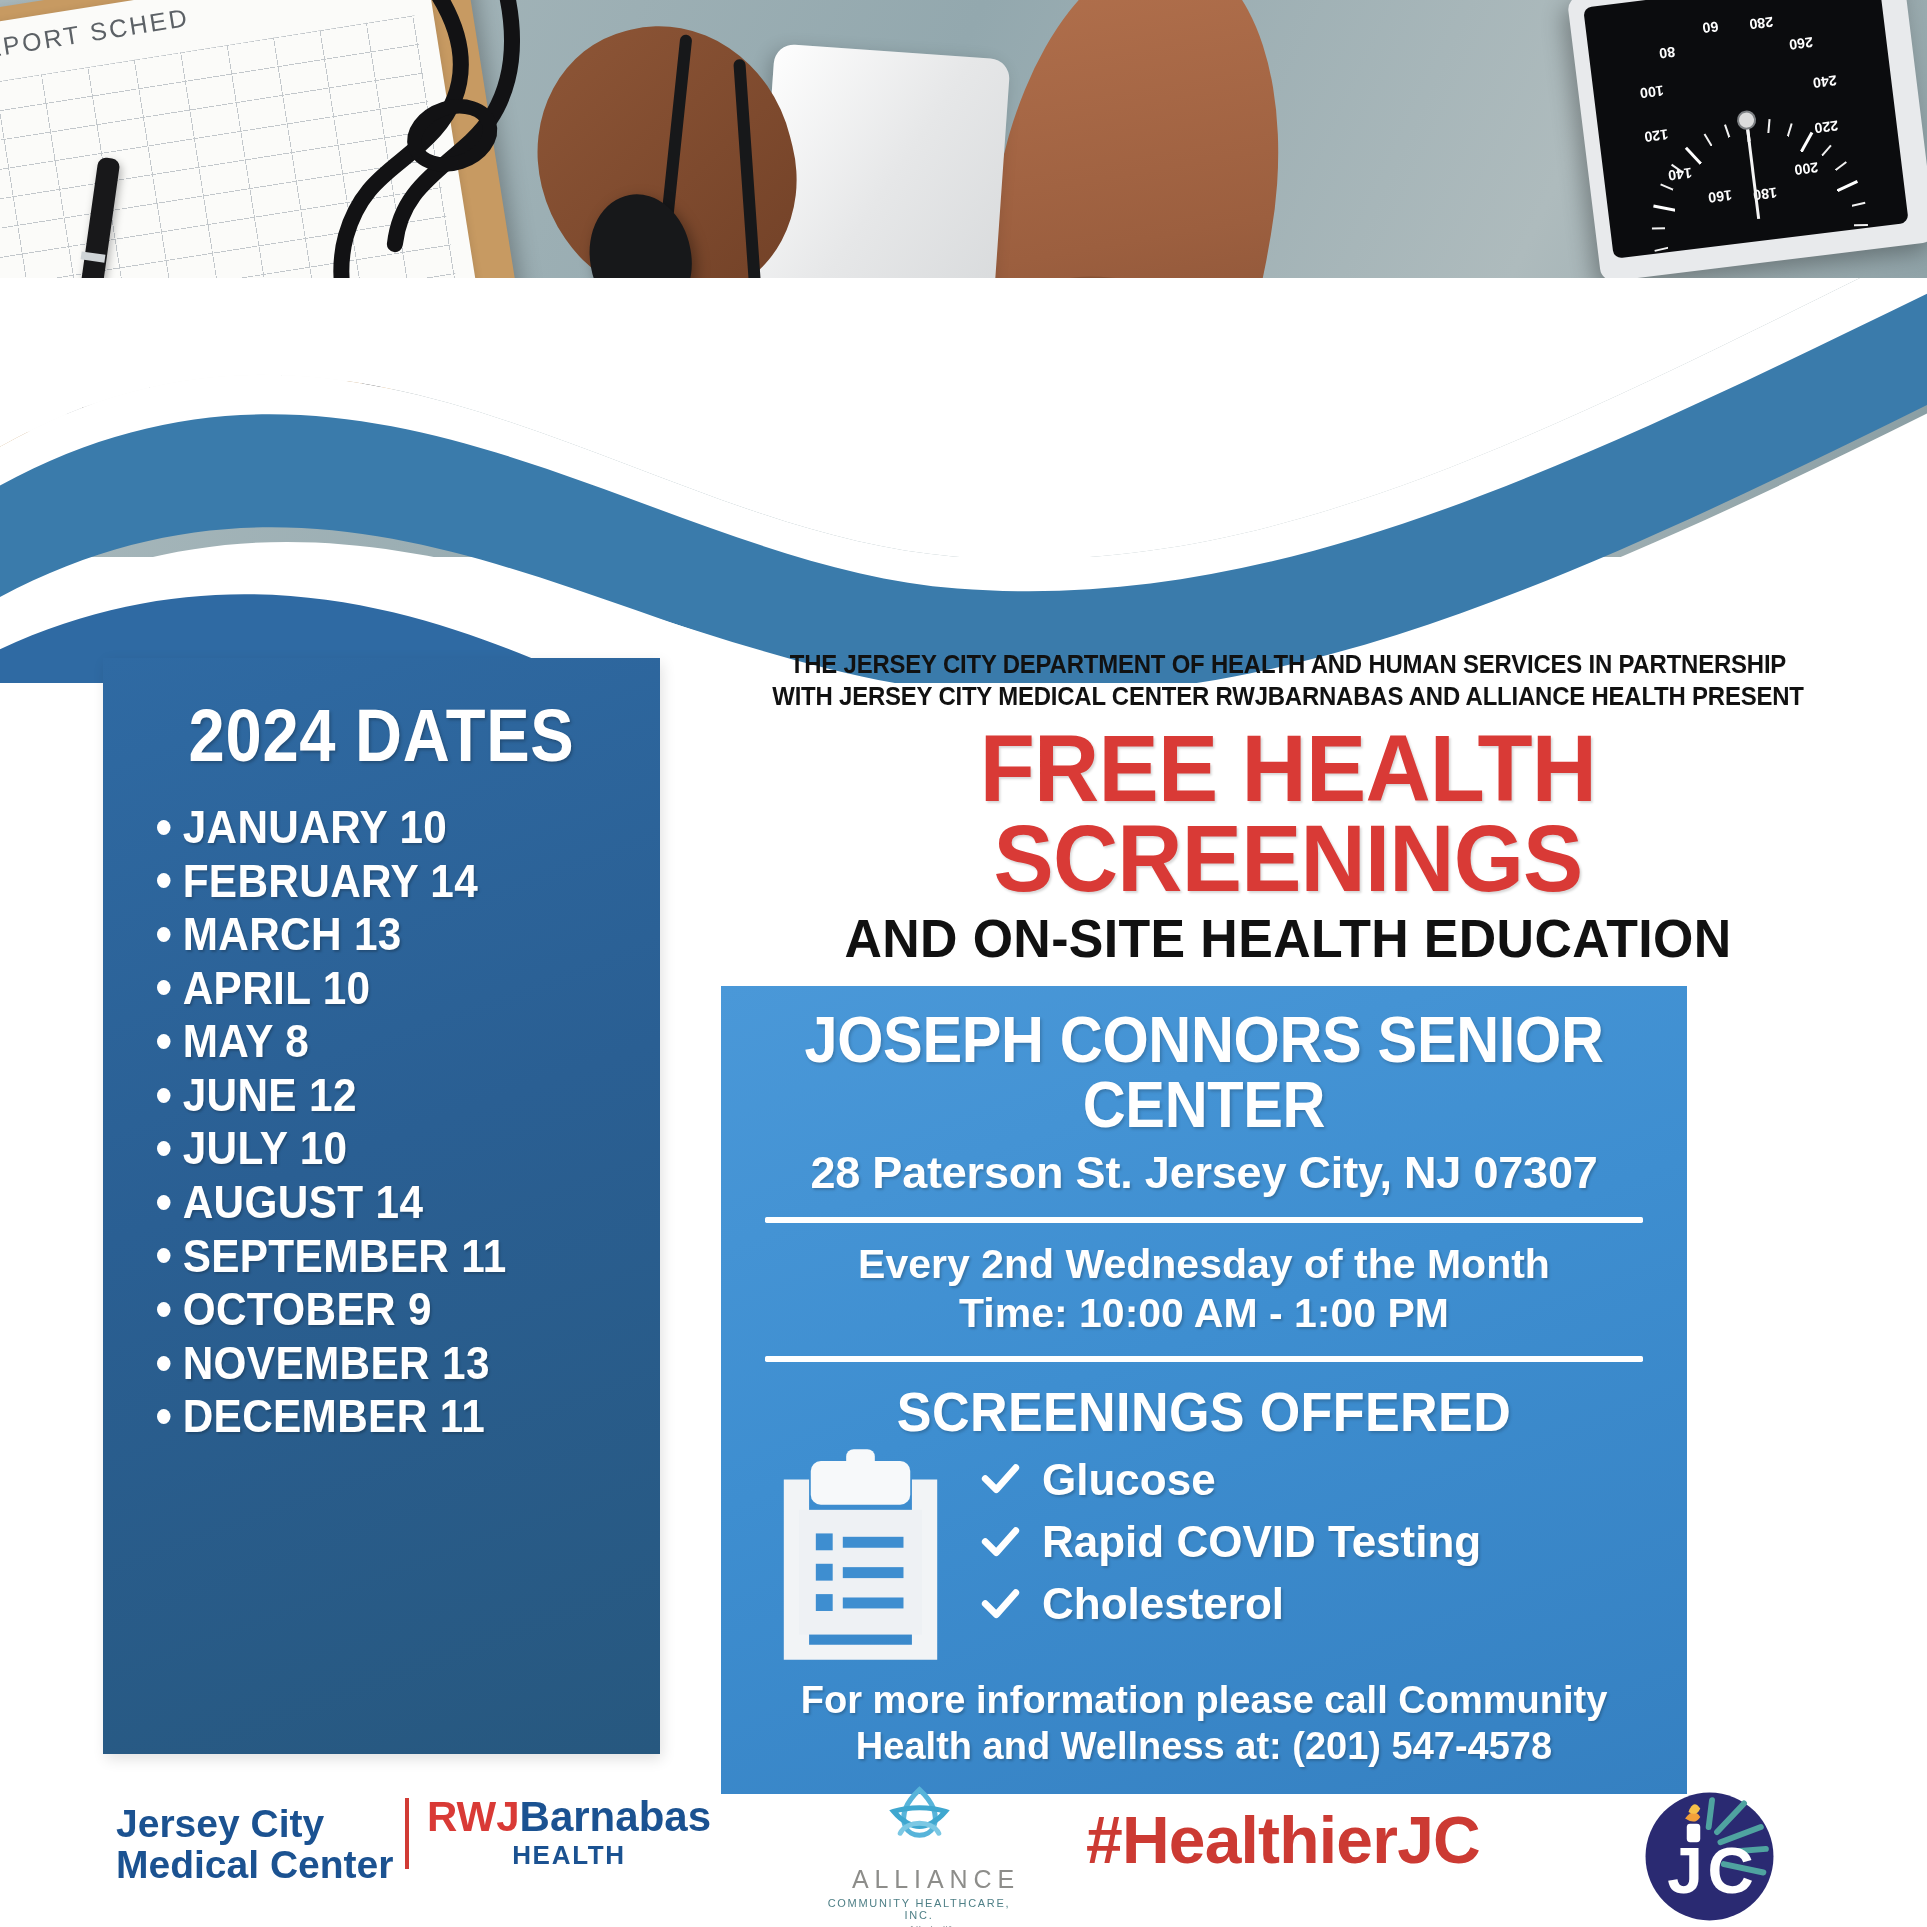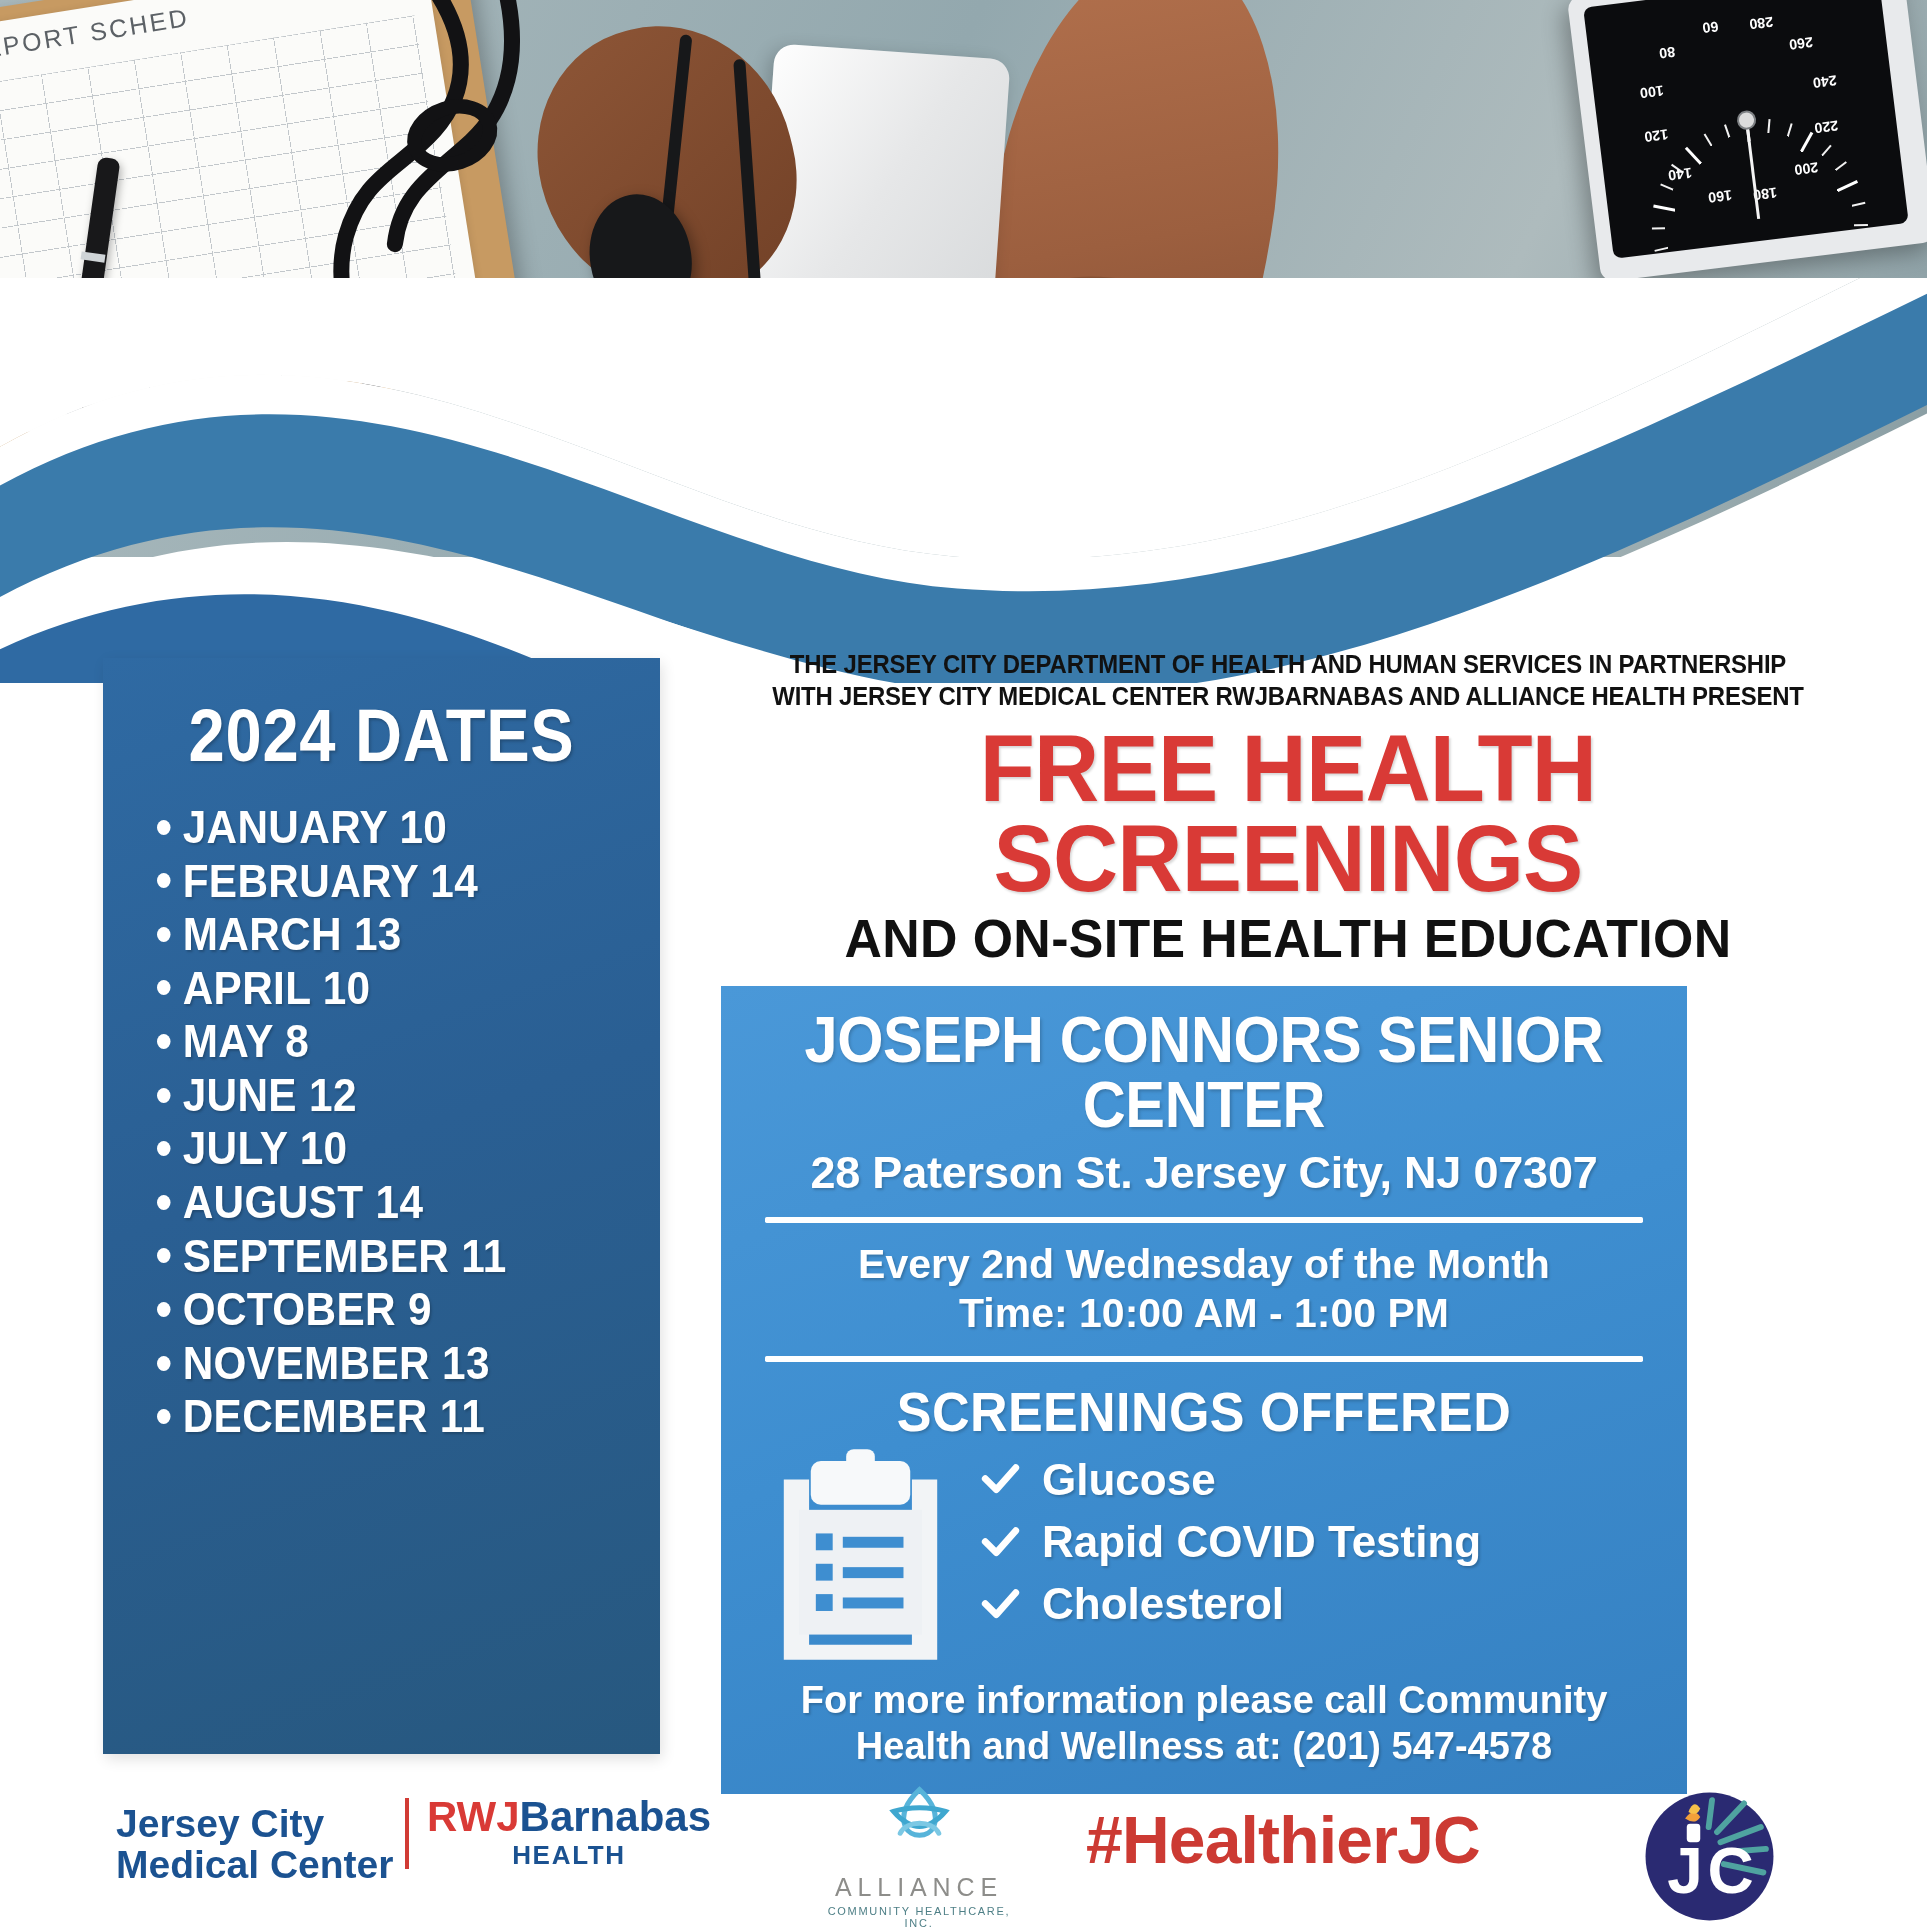--- a/index.html
+++ b/index.html
@@ -134,21 +134,21 @@
        line-height:1.06;}
   .divider-v{position:absolute;left:405px;top:10px;width:4.2px;height:71px;background:#d13b35;}
   .rwj{position:absolute;left:427px;top:8.4px;}
   .rwj .l1{font-size:42px;font-weight:bold;line-height:1;text-align:center;}
   .rwj .red{color:#d93a36;}
   .rwj .blue{color:#1b5291;}
   .rwj .l2{color:#1b5291;font-size:26px;font-weight:bold;letter-spacing:1.7px;
        text-align:center;margin-top:1.7px;}
   .alliance{position:absolute;left:818px;top:-5px;width:202px;text-align:center;}
   .alliance .mark{width:73px;height:67px;margin:0 auto;}
-  .alliance .a1{color:#8d8d8a;font-size:25px;letter-spacing:5.9px;margin-top:20px;}
+  .alliance .a1{color:#8d8d8a;font-size:25px;letter-spacing:5.9px;margin-top:12px;text-align:right;}
   .alliance .a2{color:#4e7f86;font-size:11px;letter-spacing:1.7px;margin-top:2.5px;}
   .alliance .a3{color:#9aa3a6;font-size:11.8px;font-style:italic;margin-top:2.5px;}
   .hashtag{position:absolute;left:1086px;top:13.5px;color:#cc3a33;font-size:66px;
        font-weight:bold;letter-spacing:-0.8px;}
   .jcseal{position:absolute;left:1643px;top:1.7px;width:133px;height:133px;}
 </style>
 </head>
 <body>
 
 <div class="photo">

